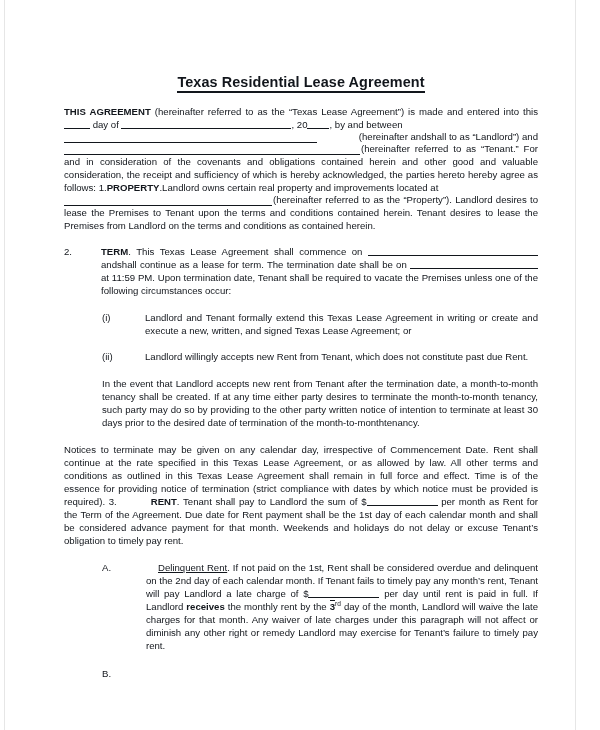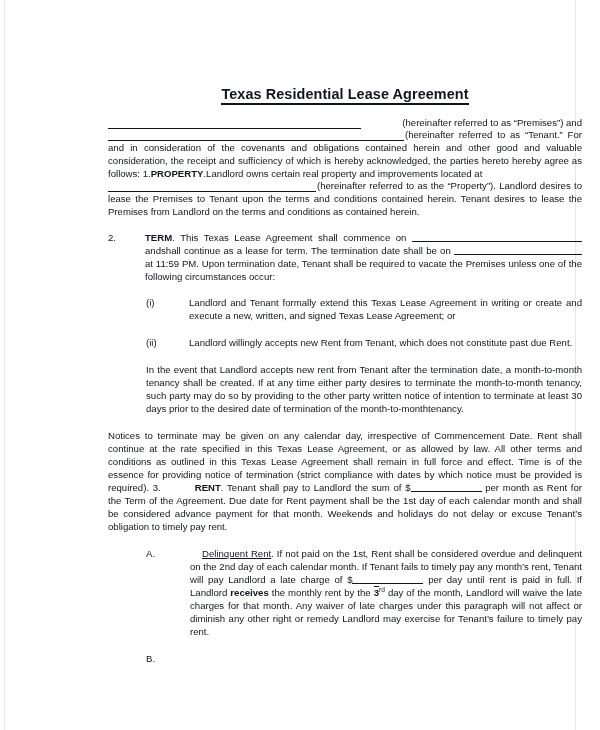--- a/index.html
+++ b/index.html
@@ -25,24 +25,23 @@
     width: 572px;
     height: 730px;
     border-left: 1px solid #e6e6e6;
     border-right: 1px solid #e6e6e6;
     box-sizing: border-box;
     pointer-events: none;
   }
   .sheet {
     position: absolute;
     left: 64px;
-    top: 16px;
+    top: 4px;
     width: 474px;
     color: #12161c;
-    margin-left: 44px;
   }
   .doc-title {
     text-align: center;
     font-weight: bold;
     font-size: 14.4px;
     letter-spacing: 0.1px;
     margin: 71px 0 0 0;
     line-height: 1.1;
   }
   .doc-title span {
@@ -120,25 +119,28 @@
 
 <div class="page">
   <div class="page-border"></div>
 
   <div class="sheet">
 
     <h1 class="doc-title"><span>Texas Residential Lease Agreement</span></h1>
 
     <div class="gap-3"></div>
 
+    <p class="body">
+      <span class="b">THIS AGREEMENT</span><span> (hereinafter referred to as the “Texas Lease Agreement”) is made and entered into this </span><span class="blank blank-xs"></span><span> day of </span><span class="blank blank-xl"></span><span>, 20</span><span class="blank blank-sm"></span><span>, by and between </span>
+    </p>
     <div style="position:relative;">
       <span class="blank-row blank-l1"></span>
     </div>
     <p class="body" style="text-align:right; margin-top:-13px;">
-      <span>(hereinafter referred to as “Premises”) and </span>
+      <span>(hereinafter andshall to as “Landlord”) and </span>
     </p>
     <div style="position:relative;">
       <span class="blank-row blank-l2"></span>
     </div>
     <p class="body" style="margin-top:-13px;">
       <span style="display:inline-block; width:297px;"></span><span>(hereinafter referred to as “Tenant.” For and in consideration of the covenants and obligations contained herein and other good and valuable consideration, the receipt and sufficiency of which is hereby acknowledged, the parties hereto hereby agree as follows: 1.</span><span class="b">PROPERTY</span><span>.Landlord owns certain real property and improvements located at </span>
     </p>
     <div style="position:relative;">
       <span class="blank-row blank-l3"></span>
     </div>

